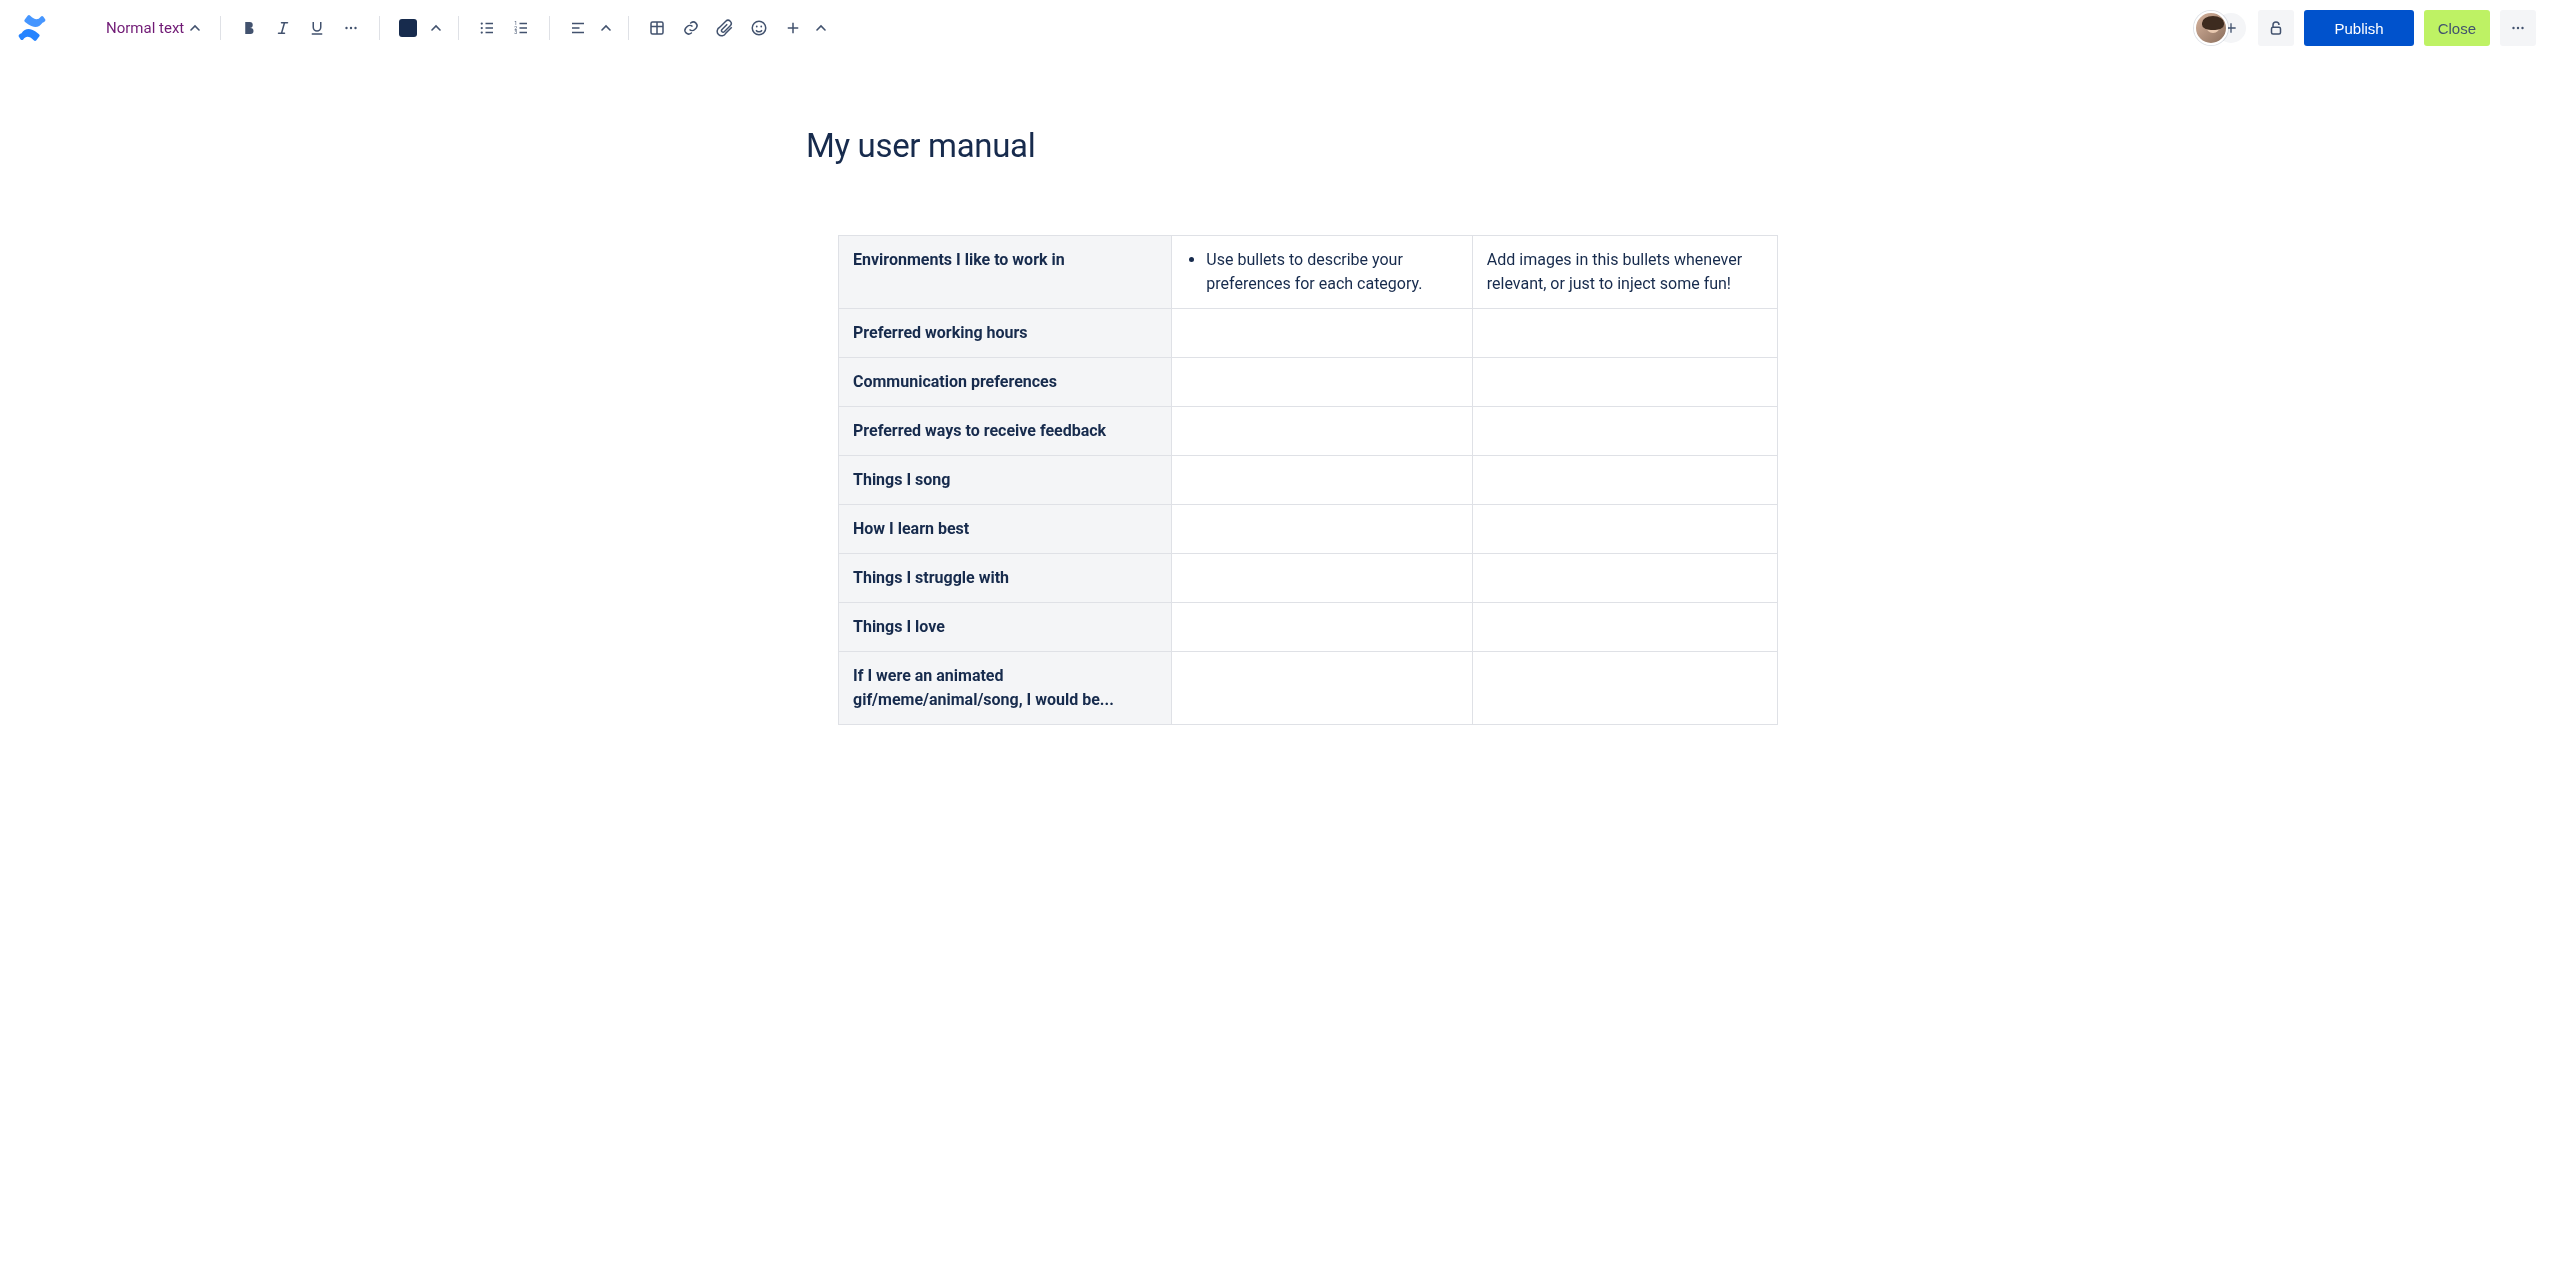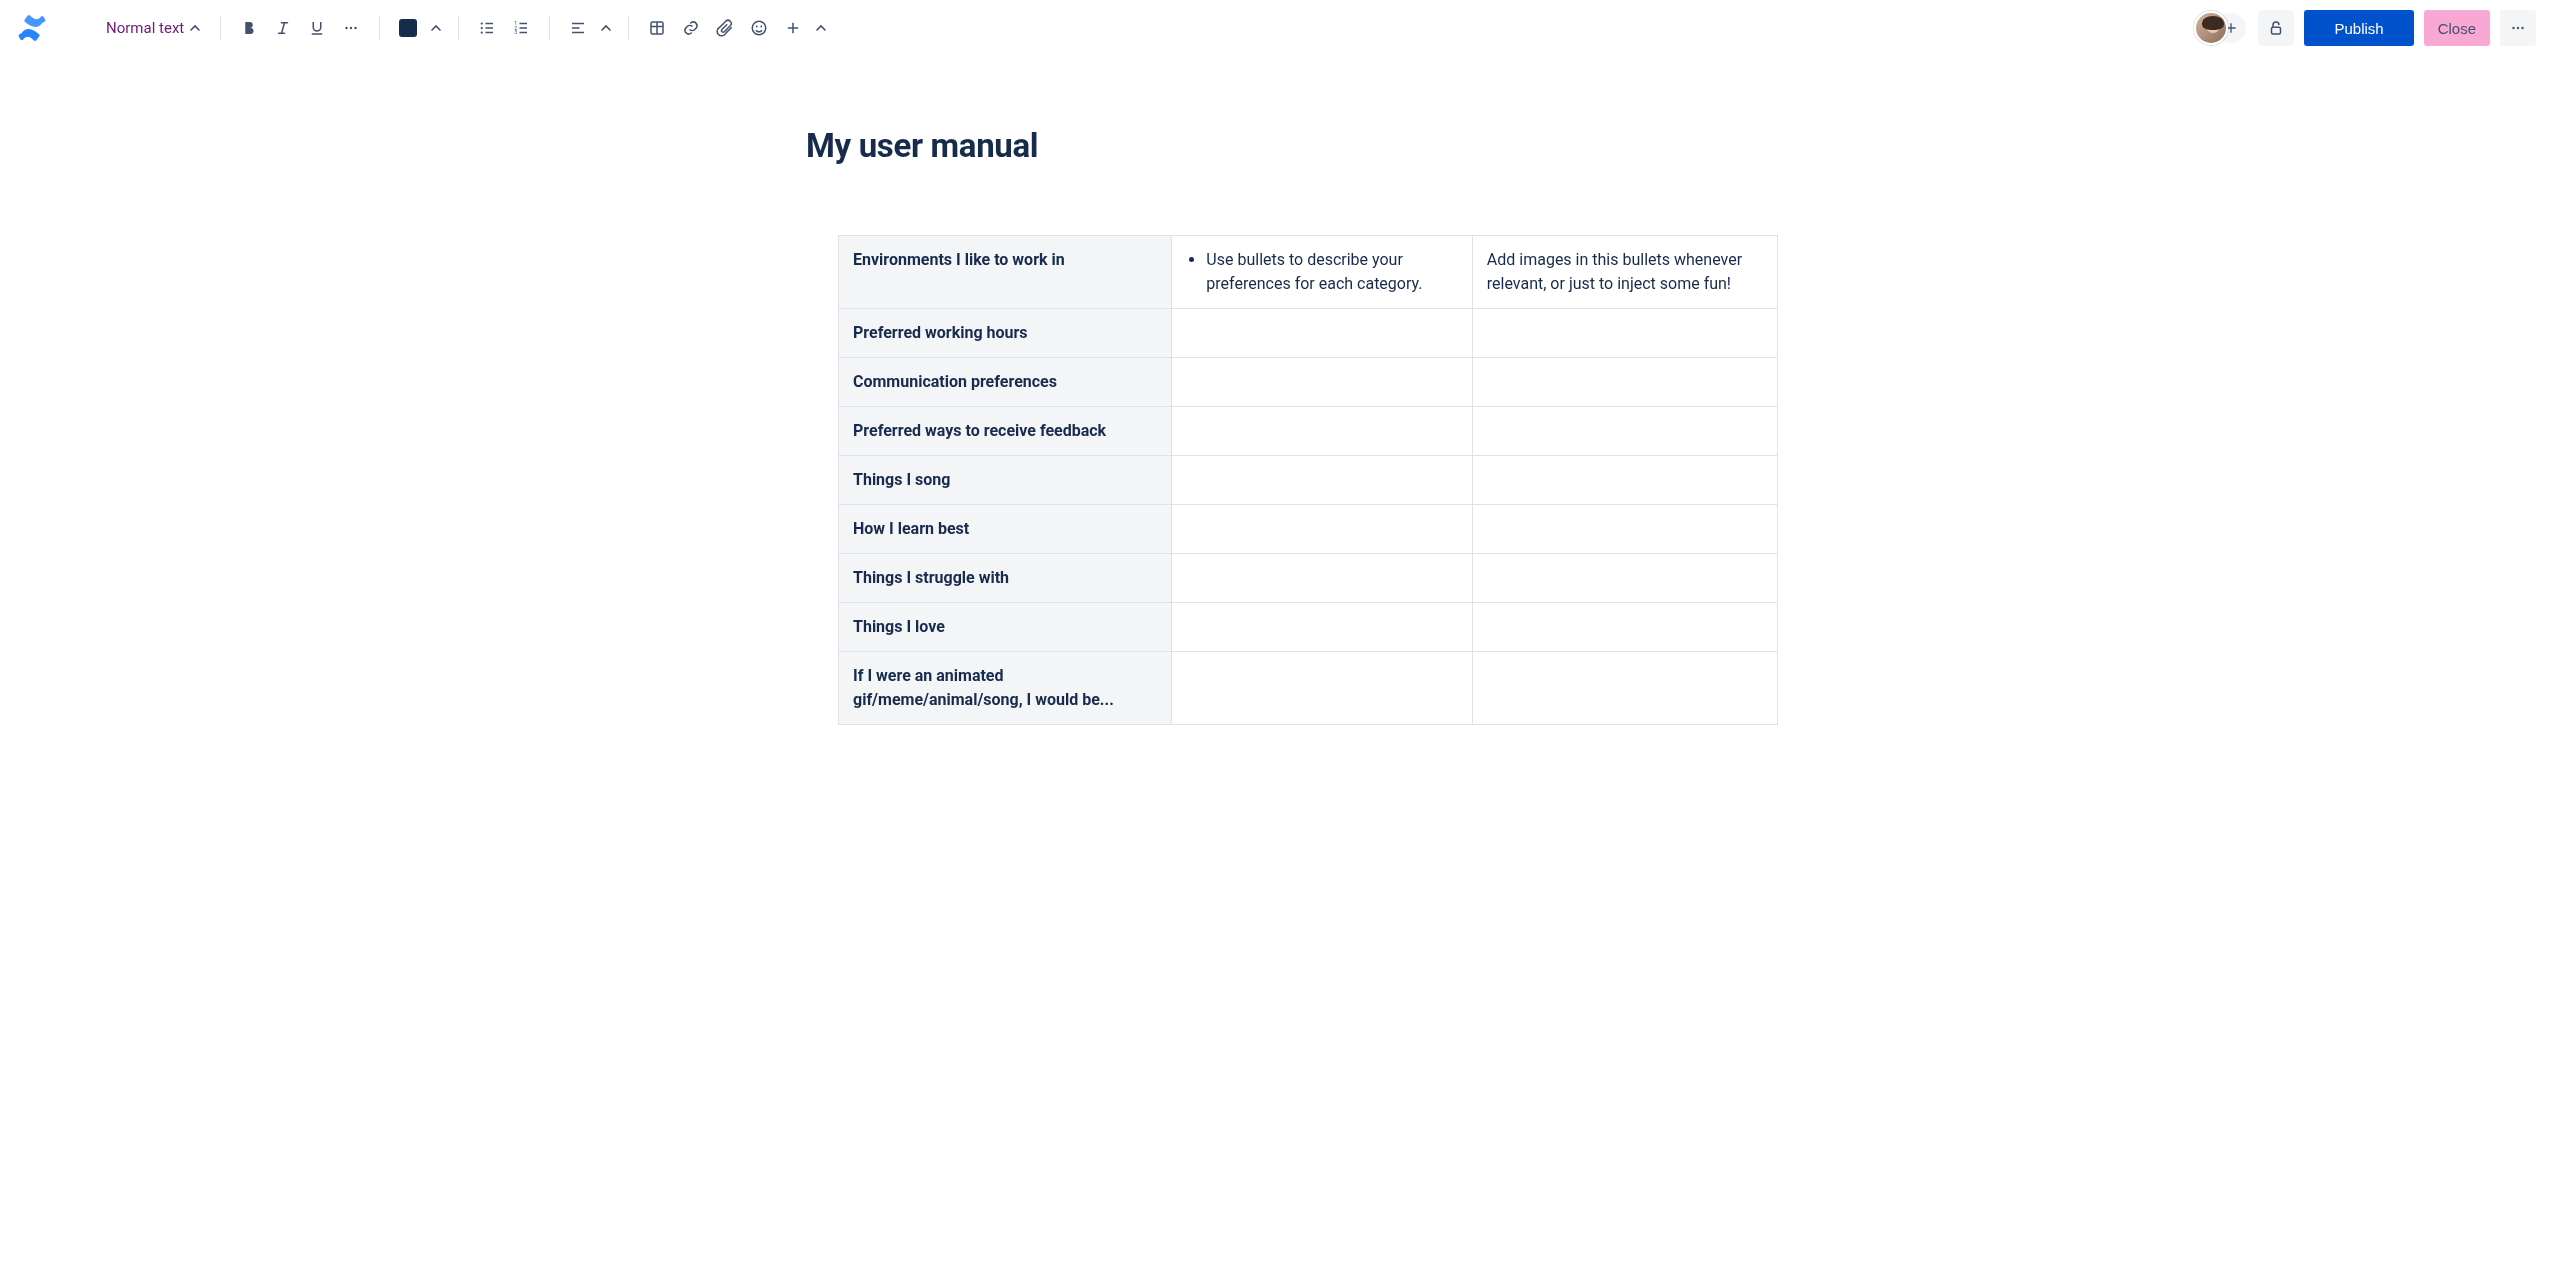--- a/index.html
+++ b/index.html
@@ -80,33 +80,33 @@
   .add-collab {
     width:34px;height:34px;border-radius:50%;background:#F4F5F7;display:flex;align-items:center;justify-content:center;margin-left:-14px;border:2px solid #fff; color:#42526E;
   }
   .lock-btn {
     width:36px;height:36px;border-radius:3px;background:#F4F5F7;display:flex;align-items:center;justify-content:center;color:#42526E;
   }
   .publish-btn {
     background:#0052CC;color:#fff;border:none;border-radius:3px;padding:0 30px;height:36px;font-size:15px;font-weight:500;cursor:pointer;
   }
   .close-btn {
-    background:#f9a8d4;color:#42526E;border:none;border-radius:3px;padding:0 14px;height:36px;font-size:15px;font-weight:500;cursor:pointer;
+    background:#bef264;color:#42526E;border:none;border-radius:3px;padding:0 14px;height:36px;font-size:15px;font-weight:500;cursor:pointer;
   }
   .more-actions {
     width:36px;height:36px;border-radius:3px;background:#F4F5F7;display:flex;align-items:center;justify-content:center;color:#42526E;
   }
   .page {
     max-width: 940px;
     margin: 0 auto;
     padding: 70px 0 40px;
   }
   .title {
     font-size: 33px;
-    font-weight: 700;
+    font-weight: 400;
     color:#172B4D;
     margin: 0 0 70px 0;
     letter-spacing: -0.01em;
   }
   table.content-table {
     border-collapse: collapse;
     width: 100%;
     table-layout: fixed;
     margin-left: 32px;
   }

